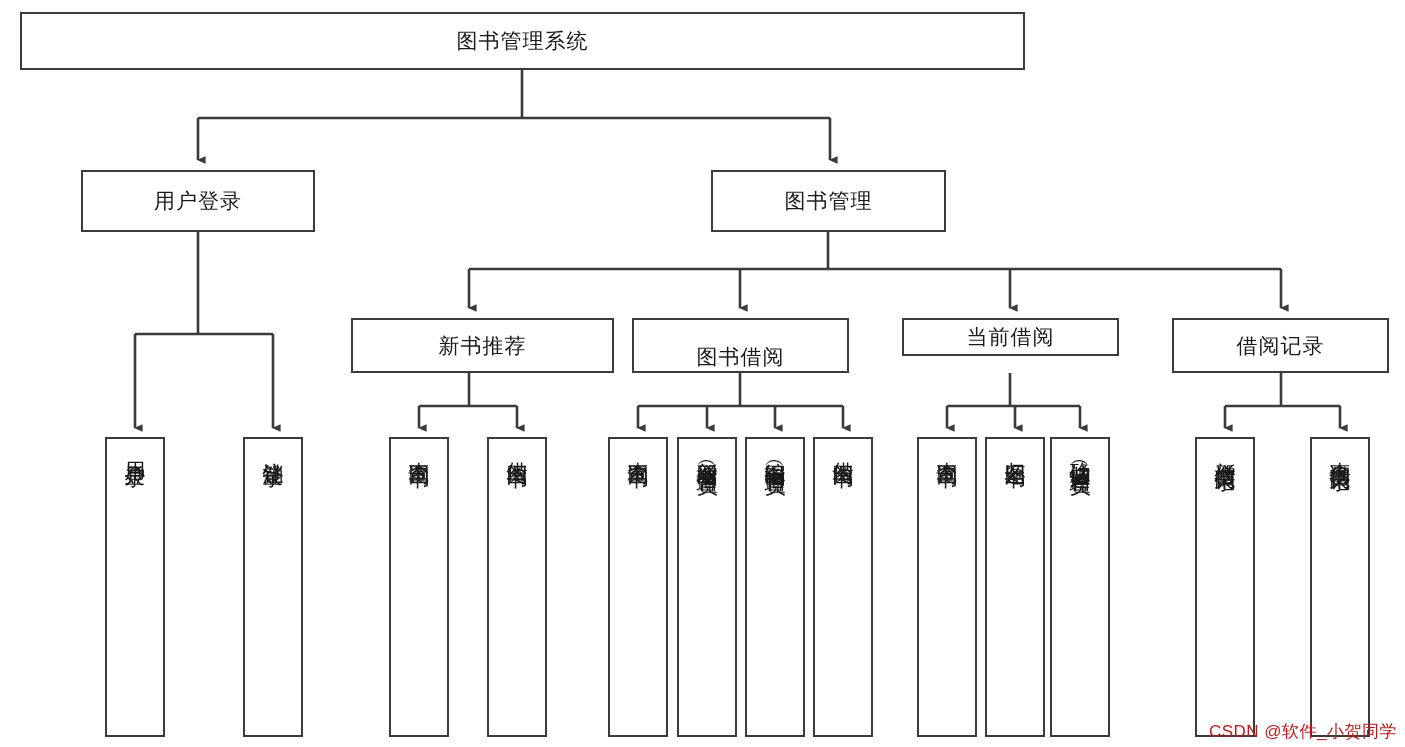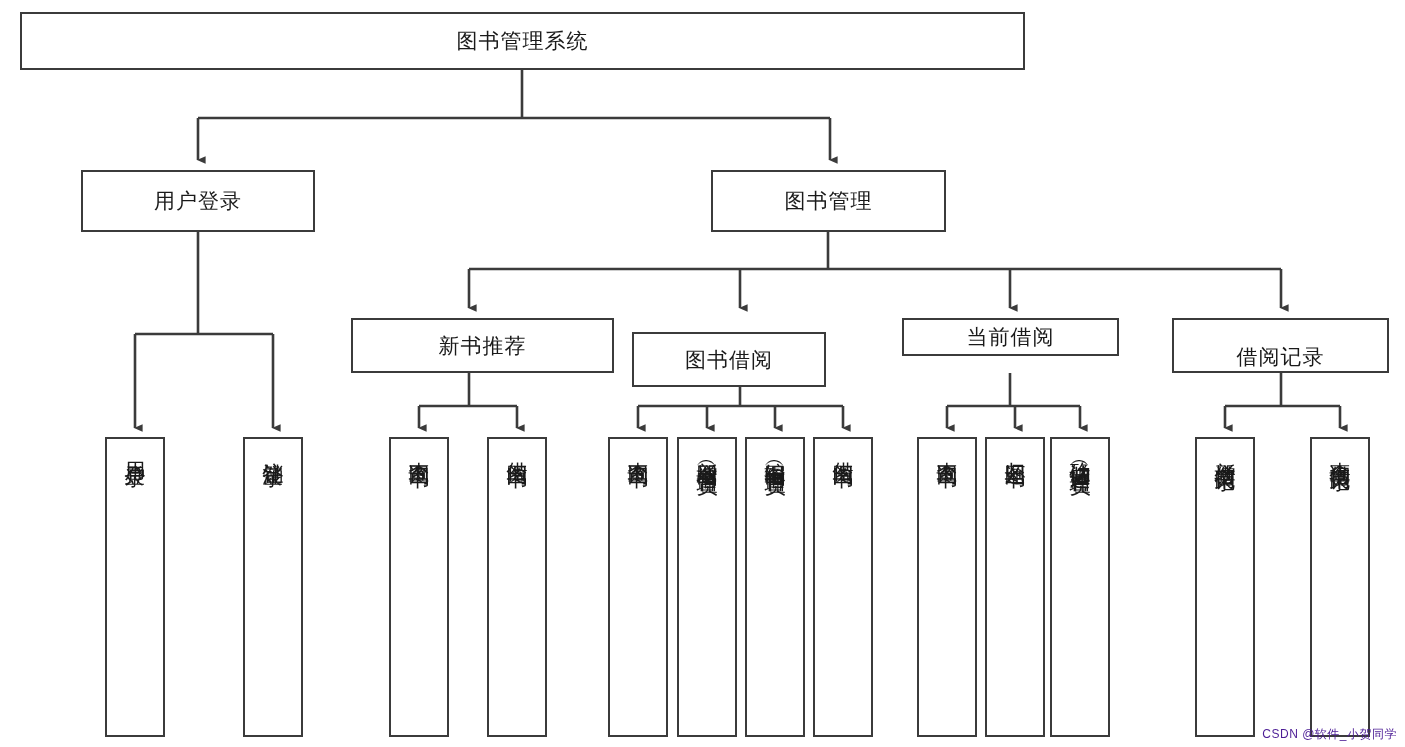--- a/index.html
+++ b/index.html
@@ -51,22 +51,22 @@
     font-size: 21px;
     line-height: 1.04;
     letter-spacing: 2px;
     white-space: nowrap;
     color: #1a1a1a;
   }
   .watermark {
     position: absolute;
     right: 8px;
     bottom: 4px;
-    font-size: 12px;
-    color: #4c1d95;
+    font-size: 17px;
+    color: #b91c1c;
     white-space: nowrap;
     letter-spacing: 0.5px;
   }
 </style>
 </head>
 <body>
 
 <div id="diagram-root">
 
   <svg class="layer" viewBox="0 0 1405 747">
@@ -141,27 +141,27 @@
       </div>
       <div class="node-box horiz" style="left: 81px; top: 170px; width: 234px; height: 62px;">
         <span>用户登录</span>
       </div>
       <div class="node-box horiz" style="left: 711px; top: 170px; width: 235px; height: 62px; justify-content: center;">
         <span>图书管理</span>
       </div>
       <div class="node-box horiz" style="left: 351px; top: 318px; width: 263px; height: 55px;">
         <span>新书推荐</span>
       </div>
-      <div class="node-box horiz" style="left: 632px; top: 332px; width: 194px; height: 55px;">
+      <div class="node-box horiz" style="left: 632px; top: 318px; width: 217px; height: 55px; align-items: flex-end;">
         <span>图书借阅</span>
       </div>
       <div class="node-box horiz" style="left: 902px; top: 318px; width: 217px; height: 38px;">
         <span>当前借阅</span>
       </div>
-      <div class="node-box horiz" style="left: 1172px; top: 318px; width: 217px; height: 55px; align-items: flex-end;">
+      <div class="node-box horiz" style="left: 1172px; top: 318px; width: 217px; height: 55px;">
         <span>借阅记录</span>
       </div>
       <div class="node-box vert" style="left: 105px; top: 437px; width: 60px; height: 300px;">
         <span class="vert-text">用户登录</span>
       </div>
       <div class="node-box vert" style="left: 243px; top: 437px; width: 60px; height: 300px;">
         <span class="vert-text">注销登录</span>
       </div>
       <div class="node-box vert" style="left: 389px; top: 437px; width: 60px; height: 300px;">
         <span class="vert-text">查询图书</span>

